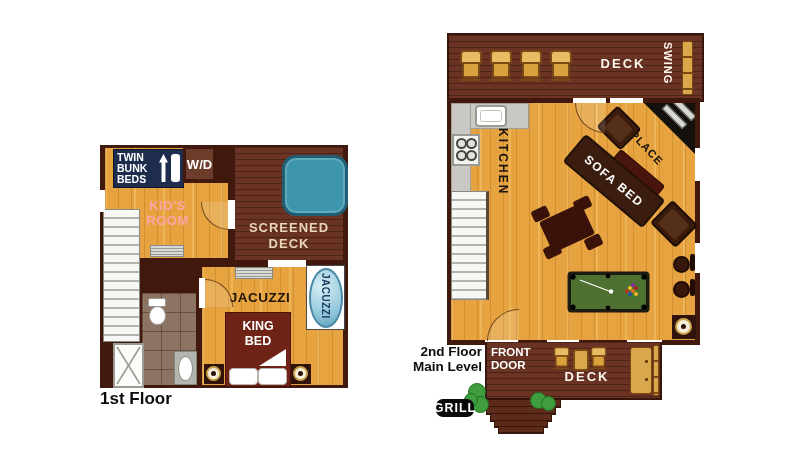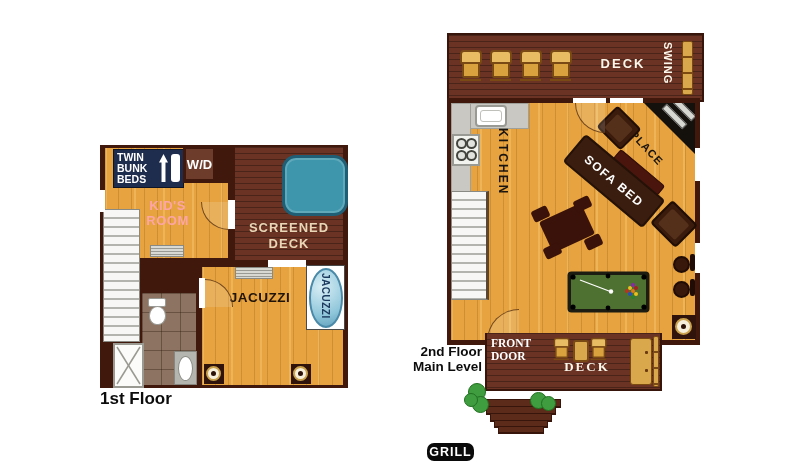--- a/index.html
+++ b/index.html
@@ -133,20 +133,27 @@
         <line x1="2" y1="2" x2="25" y2="39" stroke="#9a9a92" stroke-width="1.5"></line>
         <line x1="25" y1="2" x2="2" y2="39" stroke="#9a9a92" stroke-width="1.5"></line>
       </svg>
     </div>
 
     <div class="wood" style="left:102px;top:122px;width:141px;height:118px;"></div>
     <div class="white-gap" style="left:168px;top:115px;width:38px;height:7px;"></div>
     <div class="vent" style="left:135px;top:122px;width:36px;height:10px;"></div>
     <div class="lbl center" style="left:112px;top:145px;width:96px;height:15px;font-size:13.5px;color:#201408;letter-spacing:.5px;">JACUZZI</div>
 
+    <div class="bed" style="left:125px;top:167px;width:64px;height:73px;">
+      <div class="lbl center" style="left:0;top:6px;width:64px;height:30px;font-size:12.5px;color:#fff;line-height:15px;">KING
+BED</div>
+      <div class="fold" style="left:33px;top:36px;width:27px;height:17px;"></div>
+      <div class="pillow" style="left:3px;top:55px;width:27px;height:15px;"></div>
+      <div class="pillow" style="left:32px;top:55px;width:27px;height:15px;"></div>
+    </div>
 
     <div class="nstand" style="left:104px;top:219px;width:20px;height:20px;">
       <div class="lampc" style="left:2px;top:2px;width:11px;height:11px;"></div>
       <div class="lampdot" style="left:7px;top:7px;width:5px;height:5px;"></div>
     </div>
     <div class="nstand" style="left:191px;top:219px;width:20px;height:20px;">
       <div class="lampc" style="left:2px;top:2px;width:11px;height:11px;"></div>
       <div class="lampdot" style="left:7px;top:7px;width:5px;height:5px;"></div>
     </div>
 
@@ -267,21 +274,21 @@
     <div class="arc" style="left:128px;top:5px;width:29px;height:29px;border-width:0 0 1px 1px;border-radius:0 0 0 100%;"></div>
     <div class="white-gap" style="left:163px;top:0;width:33px;height:5px;"></div>
     <div class="white-gap" style="left:248px;top:50px;width:5px;height:33px;"></div>
     <div class="white-gap" style="left:248px;top:145px;width:5px;height:30px;"></div>
     <div class="white-gap" style="left:100px;top:242px;width:32px;height:5px;"></div>
     <div class="white-gap" style="left:180px;top:242px;width:35px;height:5px;"></div>
     <div class="white-gap" style="left:38px;top:242px;width:33px;height:5px;"></div>
     <div class="arc" style="left:40px;top:211px;width:31px;height:31px;border-width:1px 0 0 1px;border-radius:100% 0 0 0;"></div>
   </div>
 
-  <div class="deckp" style="left:485px;top:333px;width:173px;height:56px;border:2px solid #38150a;border-top:none;font-family:Liberation Serif, serif;">
+  <div class="deckp" style="left:485px;top:342px;width:173px;height:56px;border:2px solid #38150a;border-top:none;">
     <div class="lbl" style="left:4px;top:4px;font-size:11.5px;color:#fff;line-height:13px;">FRONT
 DOOR</div>
     <div class="gchair small" style="left:66px;top:4px;">
         <div class="b"></div>
         <div class="s"></div>
         <div class="r"></div>
       </div>
     <div class="gtable" style="left:86px;top:7px;width:12px;height:18px;"></div>
     <div class="gchair small" style="left:103px;top:4px;">
         <div class="b"></div>
@@ -301,18 +308,18 @@
   <div class="step" style="left:490px;top:413px;width:60px;height:6px;"></div>
   <div class="step" style="left:494px;top:420px;width:52px;height:5px;"></div>
   <div class="step" style="left:498px;top:426px;width:44px;height:5px;"></div>
 
   <div class="bush" style="left:468px;top:383px;width:16px;height:16px;"></div>
   <div class="bush" style="left:472px;top:396px;width:15px;height:15px;"></div>
   <div class="bush" style="left:464px;top:393px;width:12px;height:12px;"></div>
   <div class="bush" style="left:530px;top:392px;width:15px;height:15px;"></div>
   <div class="bush" style="left:541px;top:396px;width:13px;height:13px;"></div>
 
-  <div class="grill-tag center" style="left:427px;top:399px;width:47px;height:18px;font-size:12.5px;letter-spacing:1px;margin-top:44px;">GRILL</div>
+  <div class="grill-tag center" style="left:436px;top:399px;width:38px;height:18px;font-size:12.5px;letter-spacing:1px;">GRILL</div>
 
   <div class="lbl" style="left:396px;top:344px;width:86px;font-size:13.5px;color:#0c0c0c;text-align:right;line-height:15px;">2nd Floor
 Main Level</div>
 
 </div>
 
 </body></html>

